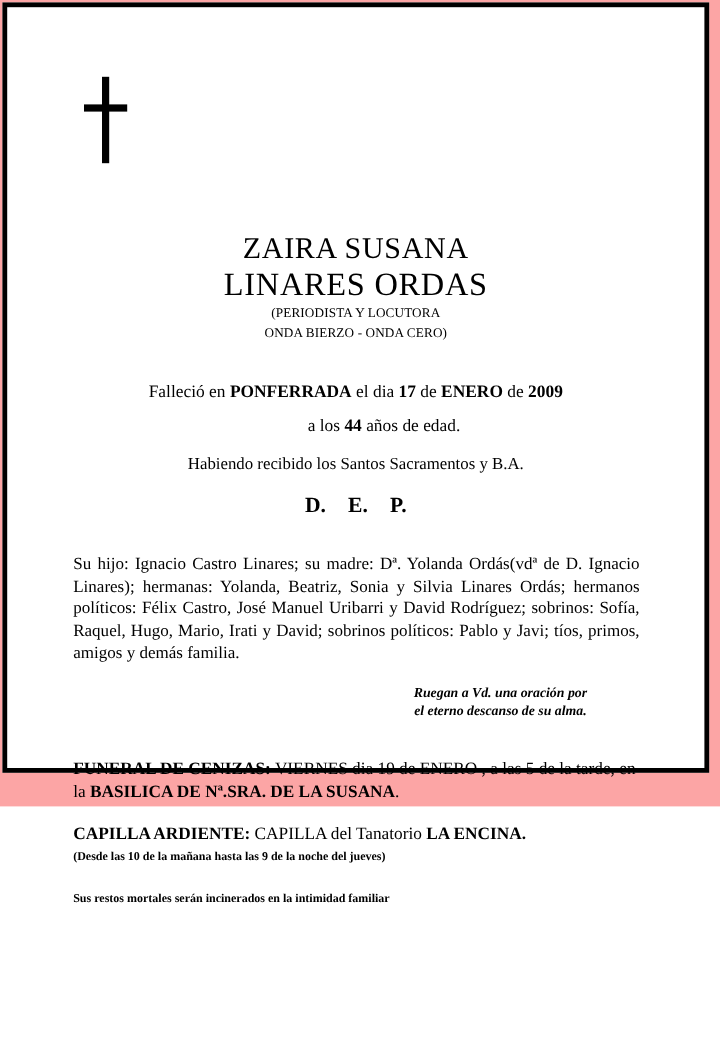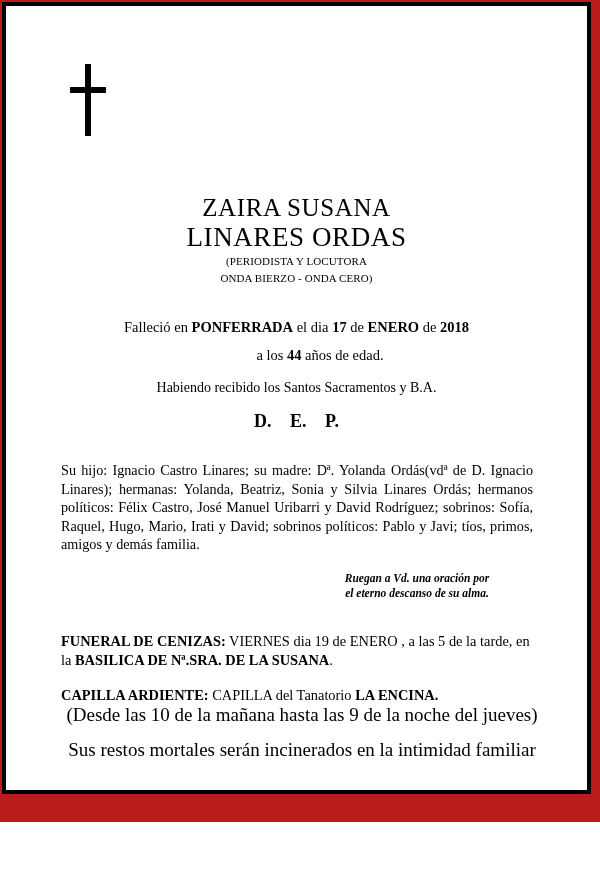--- a/index.html
+++ b/index.html
@@ -11,22 +11,22 @@
     width: 600px;
     height: 870px;
     font-family: "Liberation Serif", "DejaVu Serif", serif;
     color: #000000;
     -webkit-font-smoothing: antialiased;
   }
 
   .page {
     position: relative;
     width: 600px;
-    height: 822px;
-    background: #b91c1c;
+    height: 672px;
+    background: #fca5a5;
     box-sizing: border-box;
     padding: 2px 9px 28px 2px;
   }
 
   .frame {
     position: relative;
     width: 100%;
     height: 100%;
     box-sizing: border-box;
     border: 4px solid #000000;
@@ -165,24 +165,23 @@
     width: 482px;
     top: 626px;
   }
   .detail-row {
     font-size: 14.4px;
     line-height: 19px;
     margin-bottom: 16px;
   }
   .detail-row:last-child { margin-bottom: 0; }
   .detail-bold-line {
-    font-weight: normal;
-    font-size: 19px;
+    font-weight: bold;
+    font-size: 10px;
     line-height: 19px;
-    text-align: center;
   }
   .mourning {
     font-style: italic;
     font-size: 15px;
     line-height: 19px;
     letter-spacing: 0.2px;
   }
 </style>
 </head>
 <body>
@@ -204,21 +203,21 @@
       </div>
 
       <div class="death-line">
         <span>Falleció en</span>
         <span class="b">PONFERRADA</span>
         <span>el dia</span>
         <span class="b">17</span>
         <span>de</span>
         <span class="b">ENERO</span>
         <span>de</span>
-        <span class="b">2018</span>
+        <span class="b">2009</span>
       </div>
 
       <div class="age-line">
         <span>a los</span>
         <span class="b">44</span>
         <span>años de edad.</span>
       </div>
 
       <div class="sacraments-line">Habiendo recibido los Santos Sacramentos y B.A.</div>
 

